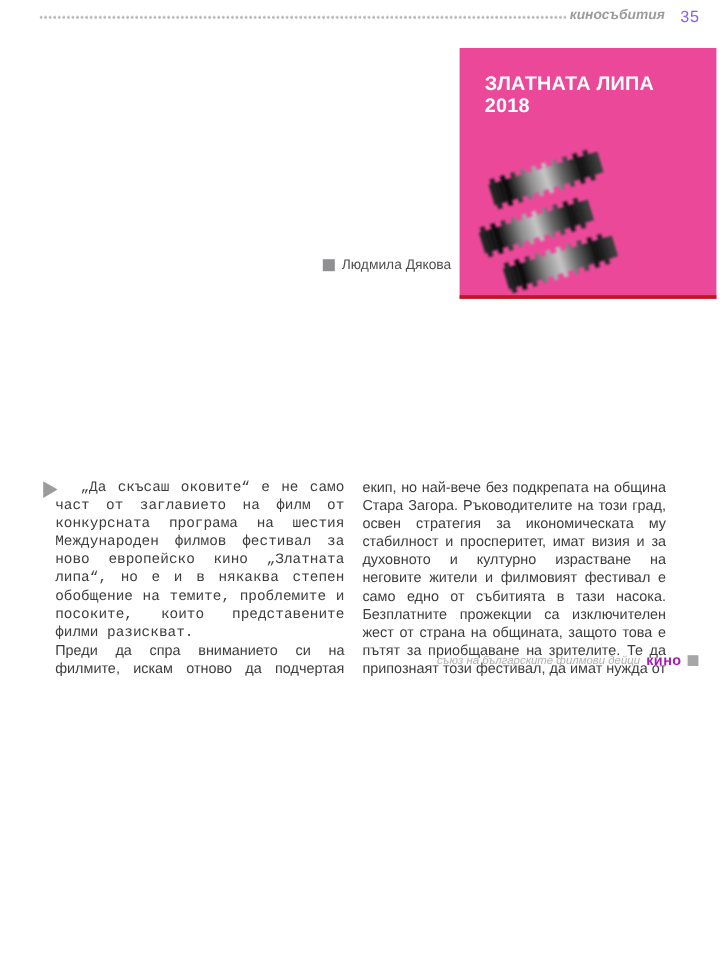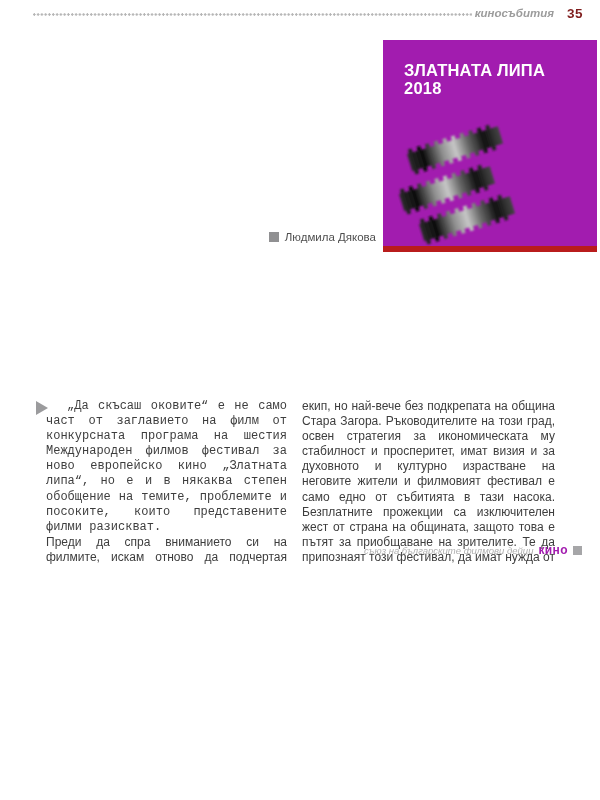--- a/index.html
+++ b/index.html
@@ -15,40 +15,40 @@
   }
   .dots {
     flex:1; height:3px; margin-right:3px; margin-top:2px;
     background-image: radial-gradient(circle at 1.3px 1.5px, #b5b5b5 1px, transparent 1.4px);
     background-size:3.8px 3px; background-repeat:repeat-x;
   }
   .section-label {
     font-style:italic; font-weight:bold; color:#9c9c9c; font-size:11.5px; white-space:nowrap;
   }
   .page-number {
-    font-weight:bold; color:#7f1d1d; font-size:13.5px; margin-left:13px; letter-spacing:.5px;
+    font-weight:normal; color:#8b5cf6; font-size:13.5px; margin-left:13px; letter-spacing:.5px;
   }
 
   
   .titlebox {
     position:absolute; left:383px; top:40px; width:214px; height:206px;
-    background:#a21caf; border-bottom:6px solid #b91c1c; overflow:hidden;
+    background:#ec4899; border-bottom:3px solid #b91c1c; overflow:hidden;
   }
   .titlebox h1 {
     margin:21px 14px 2px 21px; color:#ffffff; font-size:16.5px; font-weight:bold;
     letter-spacing:.2px; line-height:1.1;
   }
   .titlebox h2 {
     margin:1px 14px 0 21px; color:#ffffff; font-size:13.5px; font-weight:bold; line-height:1.15;
   }
   .film { position:absolute; left:10px; top:82px; }
 
   
   .byline {
-    position:absolute; top:231px; right:224px;
+    position:absolute; top:215px; right:224px;
     display:flex; align-items:center; gap:6px; white-space:nowrap;
   }
   .byline-sq { width:10px; height:10px; background:#909092; flex:0 0 auto; }
   .byline-name { font-size:11.5px; color:#4f4f4f; }
 
   
   .marker {
     position:absolute; left:36px; top:401px; width:0; height:0;
     border-left:12px solid #9b9b9d; border-top:7px solid transparent; border-bottom:7px solid transparent;
   }

